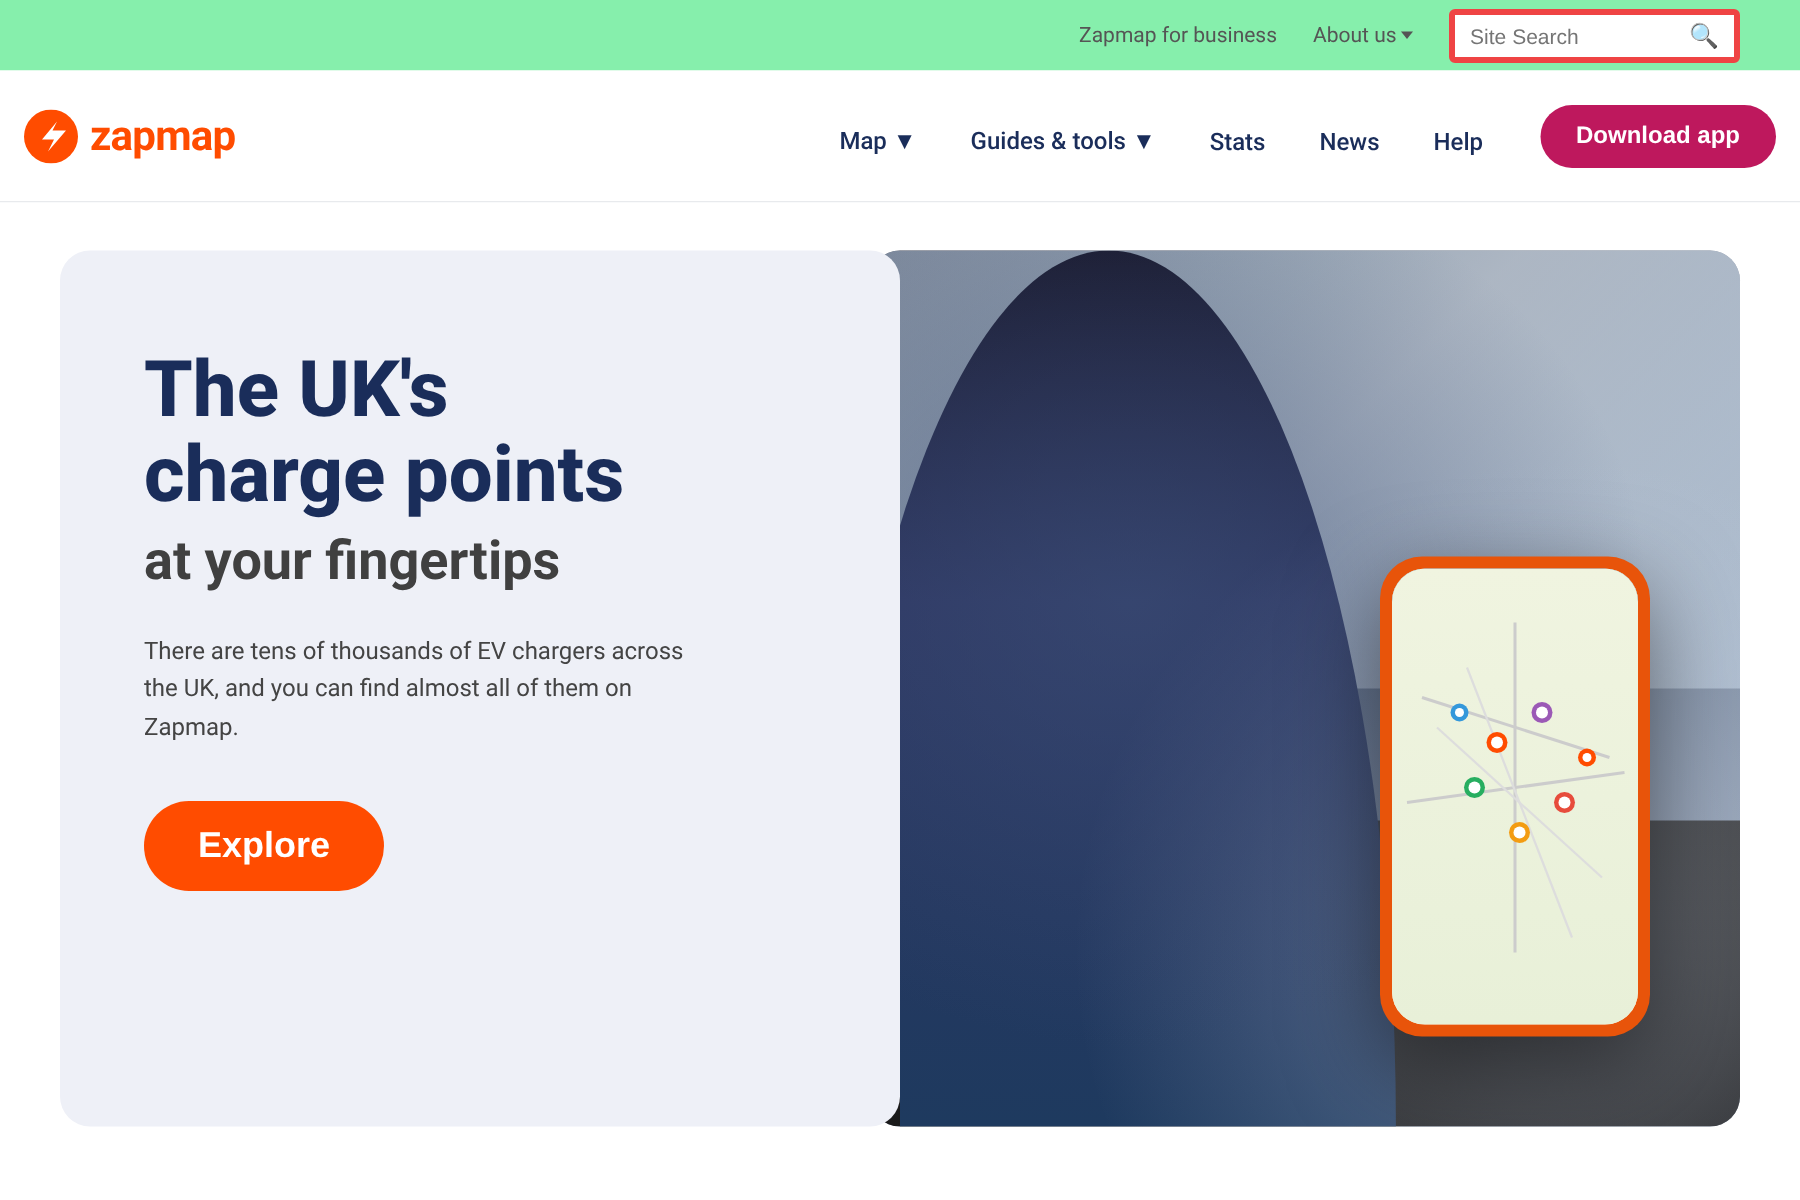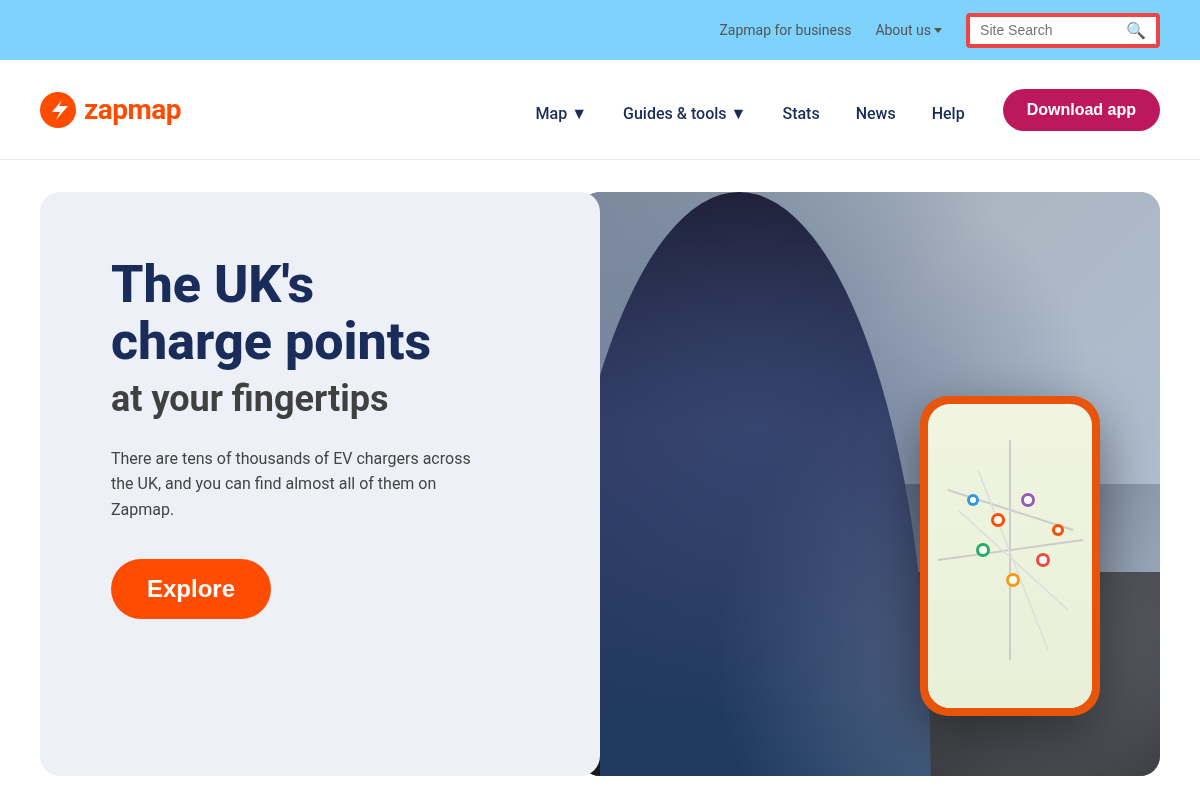--- a/index.html
+++ b/index.html
@@ -1,21 +1,21 @@
 <!DOCTYPE html>
 <html><head>
   <meta charset="utf-8">
   <style>
     * { margin: 0; padding: 0; box-sizing: border-box; }
     body { font-family: -apple-system, BlinkMacSystemFont, 'Segoe UI', Roboto, sans-serif; width: 1200px; height: 800px; overflow: hidden; background: #fff; }
 
     
     .top-bar {
-      background: #7dd3fc;
-      height: 60px;
+      background: #86efac;
+      height: 47px;
       display: flex;
       align-items: center;
       justify-content: flex-end;
       padding: 0 40px;
       gap: 24px;
     }
     .top-bar-link {
       color: #555;
       font-size: 14px;
       text-decoration: none;
@@ -57,24 +57,24 @@
       border: none;
       cursor: pointer;
       color: #555;
       font-size: 16px;
       display: flex;
       align-items: center;
     }
 
     
     .main-nav {
-      height: 100px;
-      display: flex;
-      align-items: center;
-      padding: 0 40px;
+      height: 88px;
+      display: flex;
+      align-items: center;
+      padding: 0 16px;
       border-bottom: 1px solid #e8eaed;
       background: #fff;
     }
     .logo-area {
       display: flex;
       align-items: center;
       gap: 8px;
       margin-right: auto;
       cursor: pointer;
       text-decoration: none;
@@ -124,21 +124,21 @@
       display: flex;
       height: 648px;
       padding: 32px 40px;
       gap: 0;
       background: #fff;
       position: relative;
     }
     .hero-left {
       background: #eef0f7;
       border-radius: 20px;
-      padding: 64px 71px;
+      padding: 64px 56px;
       flex: 0 0 560px;
       display: flex;
       flex-direction: column;
       justify-content: flex-start;
       z-index: 1;
     }
     .hero-heading-main {
       font-size: 52px;
       font-weight: 800;
       color: #1a2d5a;

